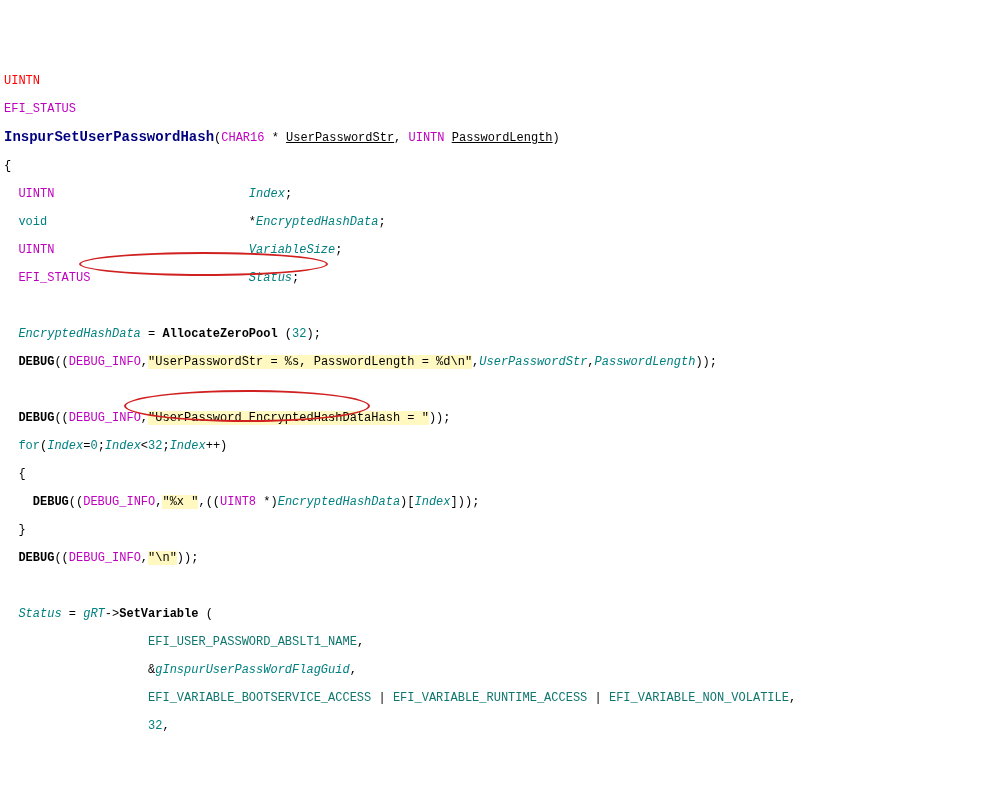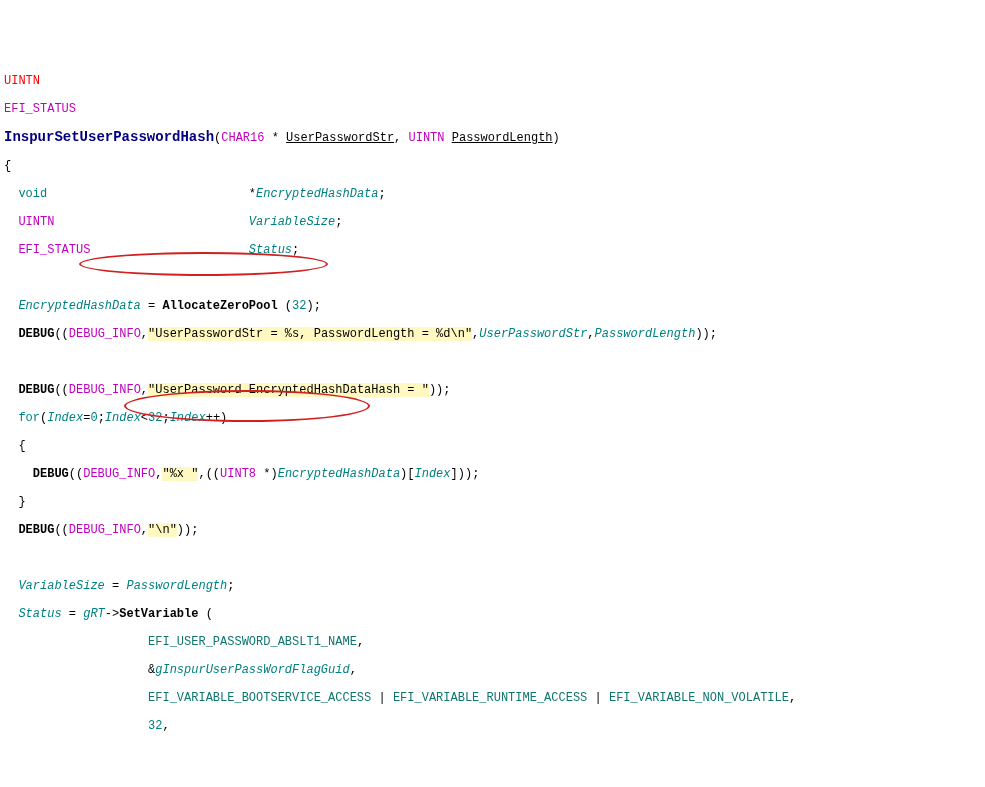--- a/index.html
+++ b/index.html
@@ -37,35 +37,35 @@
 </head>
 <body>
 
 
 
 <div class="code-area">
 <div><span class="tok-red">UINTN</span></div>
 <div><span class="tok-macro">EFI_STATUS</span></div>
 <div><span class="tok-funcname">InspurSetUserPasswordHash</span><span class="tok-plain">(</span><span class="tok-macro">CHAR16</span><span class="tok-plain"> * </span><span class="tok-param">UserPasswordStr</span><span class="tok-plain">, </span><span class="tok-macro">UINTN</span><span class="tok-plain"> </span><span class="tok-param">PasswordLength</span><span class="tok-plain">)</span></div>
 <div><span class="tok-plain">{</span></div>
+<div><span class="tok-macro">  UINTN</span><span class="tok-plain">                           </span><span class="tok-var">Index</span><span class="tok-plain">;</span></div>
 <div><span class="tok-kw">  void</span><span class="tok-plain">                            </span><span class="tok-plain">*</span><span class="tok-var">EncryptedHashData</span><span class="tok-plain">;</span></div>
 <div><span class="tok-macro">  UINTN</span><span class="tok-plain">                           </span><span class="tok-var">VariableSize</span><span class="tok-plain">;</span></div>
 <div><span class="tok-macro">  EFI_STATUS</span><span class="tok-plain">                      </span><span class="tok-var">Status</span><span class="tok-plain">;</span></div>
 <div> </div>
 <div><span class="tok-var">  EncryptedHashData</span><span class="tok-plain"> = </span><span class="tok-call">AllocateZeroPool</span><span class="tok-plain"> (</span><span class="tok-num">32</span><span class="tok-plain">);</span></div>
 <div><span class="tok-call">  DEBUG</span><span class="tok-plain">((</span><span class="tok-macro">DEBUG_INFO</span><span class="tok-plain">,</span><span class="tok-str">"UserPasswordStr = %s, PasswordLength = %d\n"</span><span class="tok-plain">,</span><span class="tok-var">UserPasswordStr</span><span class="tok-plain">,</span><span class="tok-var">PasswordLength</span><span class="tok-plain">));</span></div>
 <div> </div>
 <div><span class="tok-call">  DEBUG</span><span class="tok-plain">((</span><span class="tok-macro">DEBUG_INFO</span><span class="tok-plain">,</span><span class="tok-str">"UserPassword EncryptedHashDataHash = "</span><span class="tok-plain">));</span></div>
 <div><span class="tok-kw">  for</span><span class="tok-plain">(</span><span class="tok-var">Index</span><span class="tok-plain">=</span><span class="tok-num">0</span><span class="tok-plain">;</span><span class="tok-var">Index</span><span class="tok-plain">&lt;</span><span class="tok-num">32</span><span class="tok-plain">;</span><span class="tok-var">Index</span><span class="tok-plain">++)</span></div>
 <div><span class="tok-plain">  {</span></div>
 <div><span class="tok-call">    DEBUG</span><span class="tok-plain">((</span><span class="tok-macro">DEBUG_INFO</span><span class="tok-plain">,</span><span class="tok-str">"%x "</span><span class="tok-plain">,((</span><span class="tok-macro">UINT8</span><span class="tok-plain"> *)</span><span class="tok-var">EncryptedHashData</span><span class="tok-plain">)[</span><span class="tok-var">Index</span><span class="tok-plain">]));</span></div>
 <div><span class="tok-plain">  }</span></div>
 <div><span class="tok-call">  DEBUG</span><span class="tok-plain">((</span><span class="tok-macro">DEBUG_INFO</span><span class="tok-plain">,</span><span class="tok-str">"\n"</span><span class="tok-plain">));</span></div>
 <div> </div>
-<div><span class="tok-var">  VariableSize</span><span class="tok-plain"> = </span><span class="tok-var">PasswordLength</span><span class="tok-plain">;</span></div>
 <div><span class="tok-var">  Status</span><span class="tok-plain"> = </span><span class="tok-var" style="font-style:italic">gRT</span><span class="tok-plain">-&gt;</span><span class="tok-call">SetVariable</span><span class="tok-plain"> (</span></div>
 <div><span class="tok-plain">                    </span><span class="tok-const">EFI_USER_PASSWORD_ABSLT1_NAME</span><span class="tok-plain">,</span></div>
 <div><span class="tok-plain">                    </span><span class="tok-plain">&amp;</span><span class="tok-var" style="font-style:italic">gInspurUserPassWordFlagGuid</span><span class="tok-plain">,</span></div>
 <div><span class="tok-plain">                    </span><span class="tok-const">EFI_VARIABLE_BOOTSERVICE_ACCESS</span><span class="tok-plain"> | </span><span class="tok-const">EFI_VARIABLE_RUNTIME_ACCESS</span><span class="tok-plain"> | </span><span class="tok-const">EFI_VARIABLE_NON_VOLATILE</span><span class="tok-plain">,</span></div>
 <div><span class="tok-plain">                    </span><span class="tok-num">32</span><span class="tok-plain">,</span></div>
 
 
 
 
 

